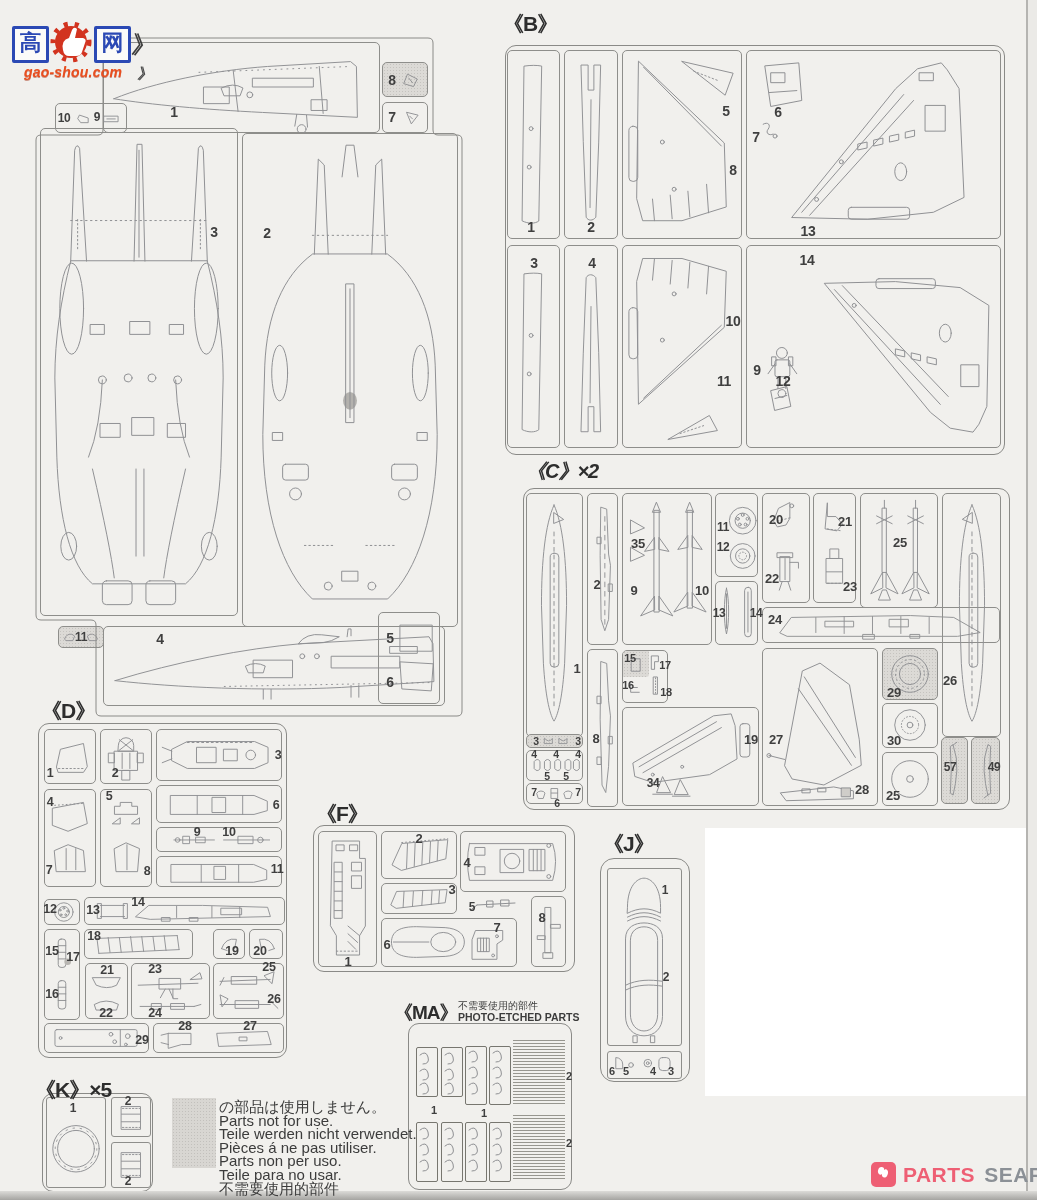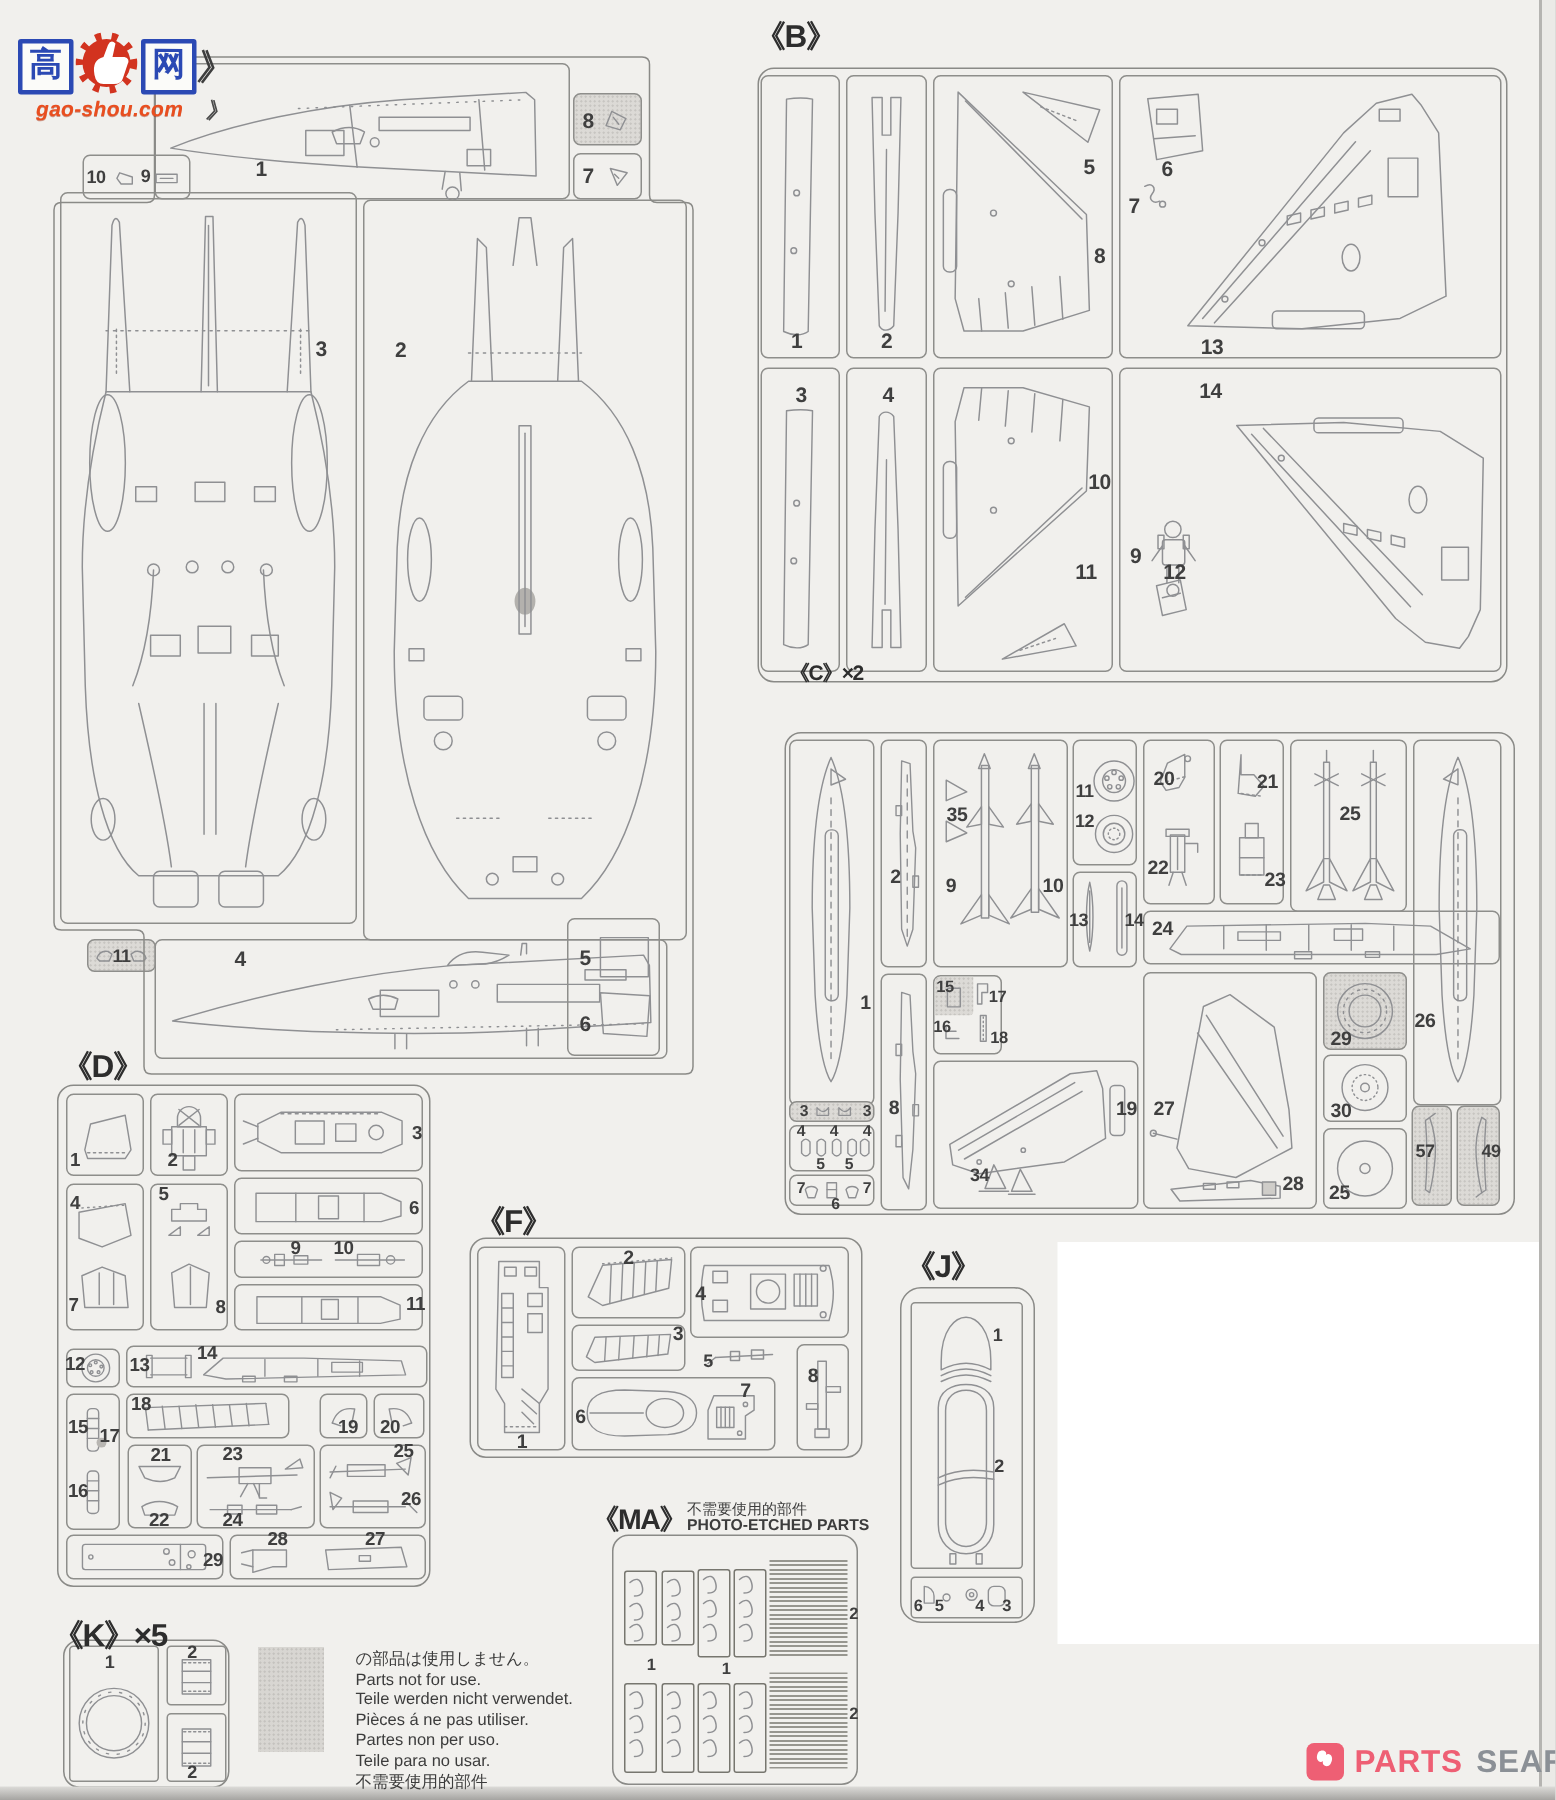--- a/index.html
+++ b/index.html
@@ -8,21 +8,21 @@
   .box{position:absolute;border:1.4px solid #8e8e8b;border-radius:5px;box-sizing:border-box;}
   .outer{border-radius:11px;border-color:#8a8a87;}
   .shaded{background-color:#dcdad6;background-image:radial-gradient(#c5c3bf 0.7px,transparent 0.8px);background-size:3px 3px;}
   .subshade{position:absolute;left:0;top:0;background-color:#dcdad6;background-image:radial-gradient(#c5c3bf 0.7px,transparent 0.8px);background-size:3px 3px;border-radius:4px 0 3px 0;}
   svg.art{position:absolute;left:0;top:0;width:100%;height:100%;overflow:visible;}
   svg.art path,svg.art rect,svg.art circle,svg.art ellipse,svg.art line,svg.art polyline{
       stroke:#8f9093;fill:none;stroke-width:1;stroke-linejoin:round;stroke-linecap:round;}
   .pn{position:absolute;transform:translate(-50%,-50%);font-weight:bold;font-size:14px;color:#3f3f3f;
       letter-spacing:-0.3px;white-space:nowrap;z-index:30;}
   .hdr{position:absolute;font-weight:bold;color:#2d2d2d;letter-spacing:-1px;white-space:nowrap;z-index:30;}
-  .note{position:absolute;left:237px;top:1100px;width:215px;font-size:11px;line-height:13.6px;color:#3c3c3c;z-index:30;}
+  .note{position:absolute;left:219px;top:1100px;width:215px;font-size:15px;line-height:13.6px;color:#3c3c3c;z-index:30;}
   .wm{position:absolute;z-index:40;}
   .wmbox{position:absolute;width:31px;height:31px;border:3px solid #2b49b4;background:#fbfbf9;
          color:#2b49b4;font-weight:bold;font-size:22px;line-height:27px;text-align:center;border-radius:2px;}
   .wmdomain{position:absolute;left:14px;top:52px;font-size:14px;font-weight:bold;font-style:italic;
             color:#e94e1f;text-shadow:0 1px 0 rgba(160,40,10,.45);letter-spacing:0.2px;}
   .wmchev{position:absolute;color:#3e3e3e;font-weight:bold;}
   .white-redact{position:absolute;left:705px;top:828px;width:322px;height:268px;background:#ffffff;z-index:20;}
   .edge-v{position:absolute;left:1026px;top:0;width:2px;height:1200px;background:#b5b4b1;z-index:25;}
   .edge-strip{position:absolute;left:1028px;top:0;width:9px;height:1200px;background:#ebeae7;z-index:25;}
   .edge-b{position:absolute;left:0;top:1191px;width:1037px;height:9px;background:linear-gradient(#dcdbd8,#a5a4a1);z-index:26;}
@@ -246,21 +246,21 @@
         <rect x="28" y="115" width="15" height="17" rx="2"></rect>
       <path d="M28,119 l-7,10 M43,119 l7,10 M31,132 v12 M39,132 v12"></path>
       <rect x="25" y="112" width="4" height="9"></rect>
         <rect x="42" y="112" width="4" height="9"></rect>
         <circle cx="35" cy="149" r="4"></circle>
       <path d="M24,146 L40,142 L44,162 L28,166 Z"></path>
         <line x1="28" y1="154" x2="40" y2="151"></line>
     </svg>
   </div>
 
-  <div class="hdr" style="left:526px;top:440px;font-size:14px;">《C》×2</div>
+  <div class="hdr" style="left:526px;top:458px;font-size:20px;font-style:italic;">《C》×2</div>
   <div class="box outer" style="left:523px;top:488px;width:487px;height:322px;"></div>
   <div class="box" style="left:526px;top:493px;width:57px;height:244px;">
     <svg class="art" viewBox="0 0 57 244">
       <path d="M28,8 C37,28 41,64 41,112 L39,172 C37,204 33,224 28,232 C23,224 19,204 17,172 L15,112 C15,64 19,28 28,8 Z"></path>
       <rect x="24" y="58" width="9" height="118" rx="4"></rect>
         <path d="M28,16 l10,7 -10,4 Z"></path>
         <line x1="28" y1="36" x2="28" y2="218" stroke-dasharray="4 4"></line>
     </svg>
   </div>
   <div class="box shaded" style="left:526px;top:734px;width:57px;height:14px;">
@@ -737,21 +737,21 @@
       <line x1="11" y1="34" x2="29" y2="34" stroke-width="5" stroke-dasharray="1.5 2"></line>
     </svg>
   </div>
 
   <div class="swatch"></div>
   <div class="note">
     <div>の部品は使用しません。</div>
     <div>Parts not for use.</div>
     <div>Teile werden nicht verwendet.</div>
     <div>Pièces á ne pas utiliser.</div>
-    <div>Partes non per uso.</div>
+    <div>Parts non per uso.</div>
     <div>Teile para no usar.</div>
     <div>不需要使用的部件</div>
   </div>
 
   <div class="hdr" style="left:394px;top:1000px;font-size:19px;">《MA》</div>
   <div class="hdr" style="left:458px;top:999px;font-size:10px;letter-spacing:0;font-weight:normal;color:#3c3c3c;">不需要使用的部件</div>
   <div class="hdr" style="left:458px;top:1011px;font-size:10.5px;letter-spacing:0;color:#3c3c3c;">PHOTO-ETCHED PARTS</div>
   <div class="box outer" style="left:408px;top:1023px;width:164px;height:167px;"></div>
   <div class="fret" style="left:416px;top:1047px;width:22px;height:50px;"></div>
   <div class="fret" style="left:441px;top:1047px;width:22px;height:50px;"></div>

